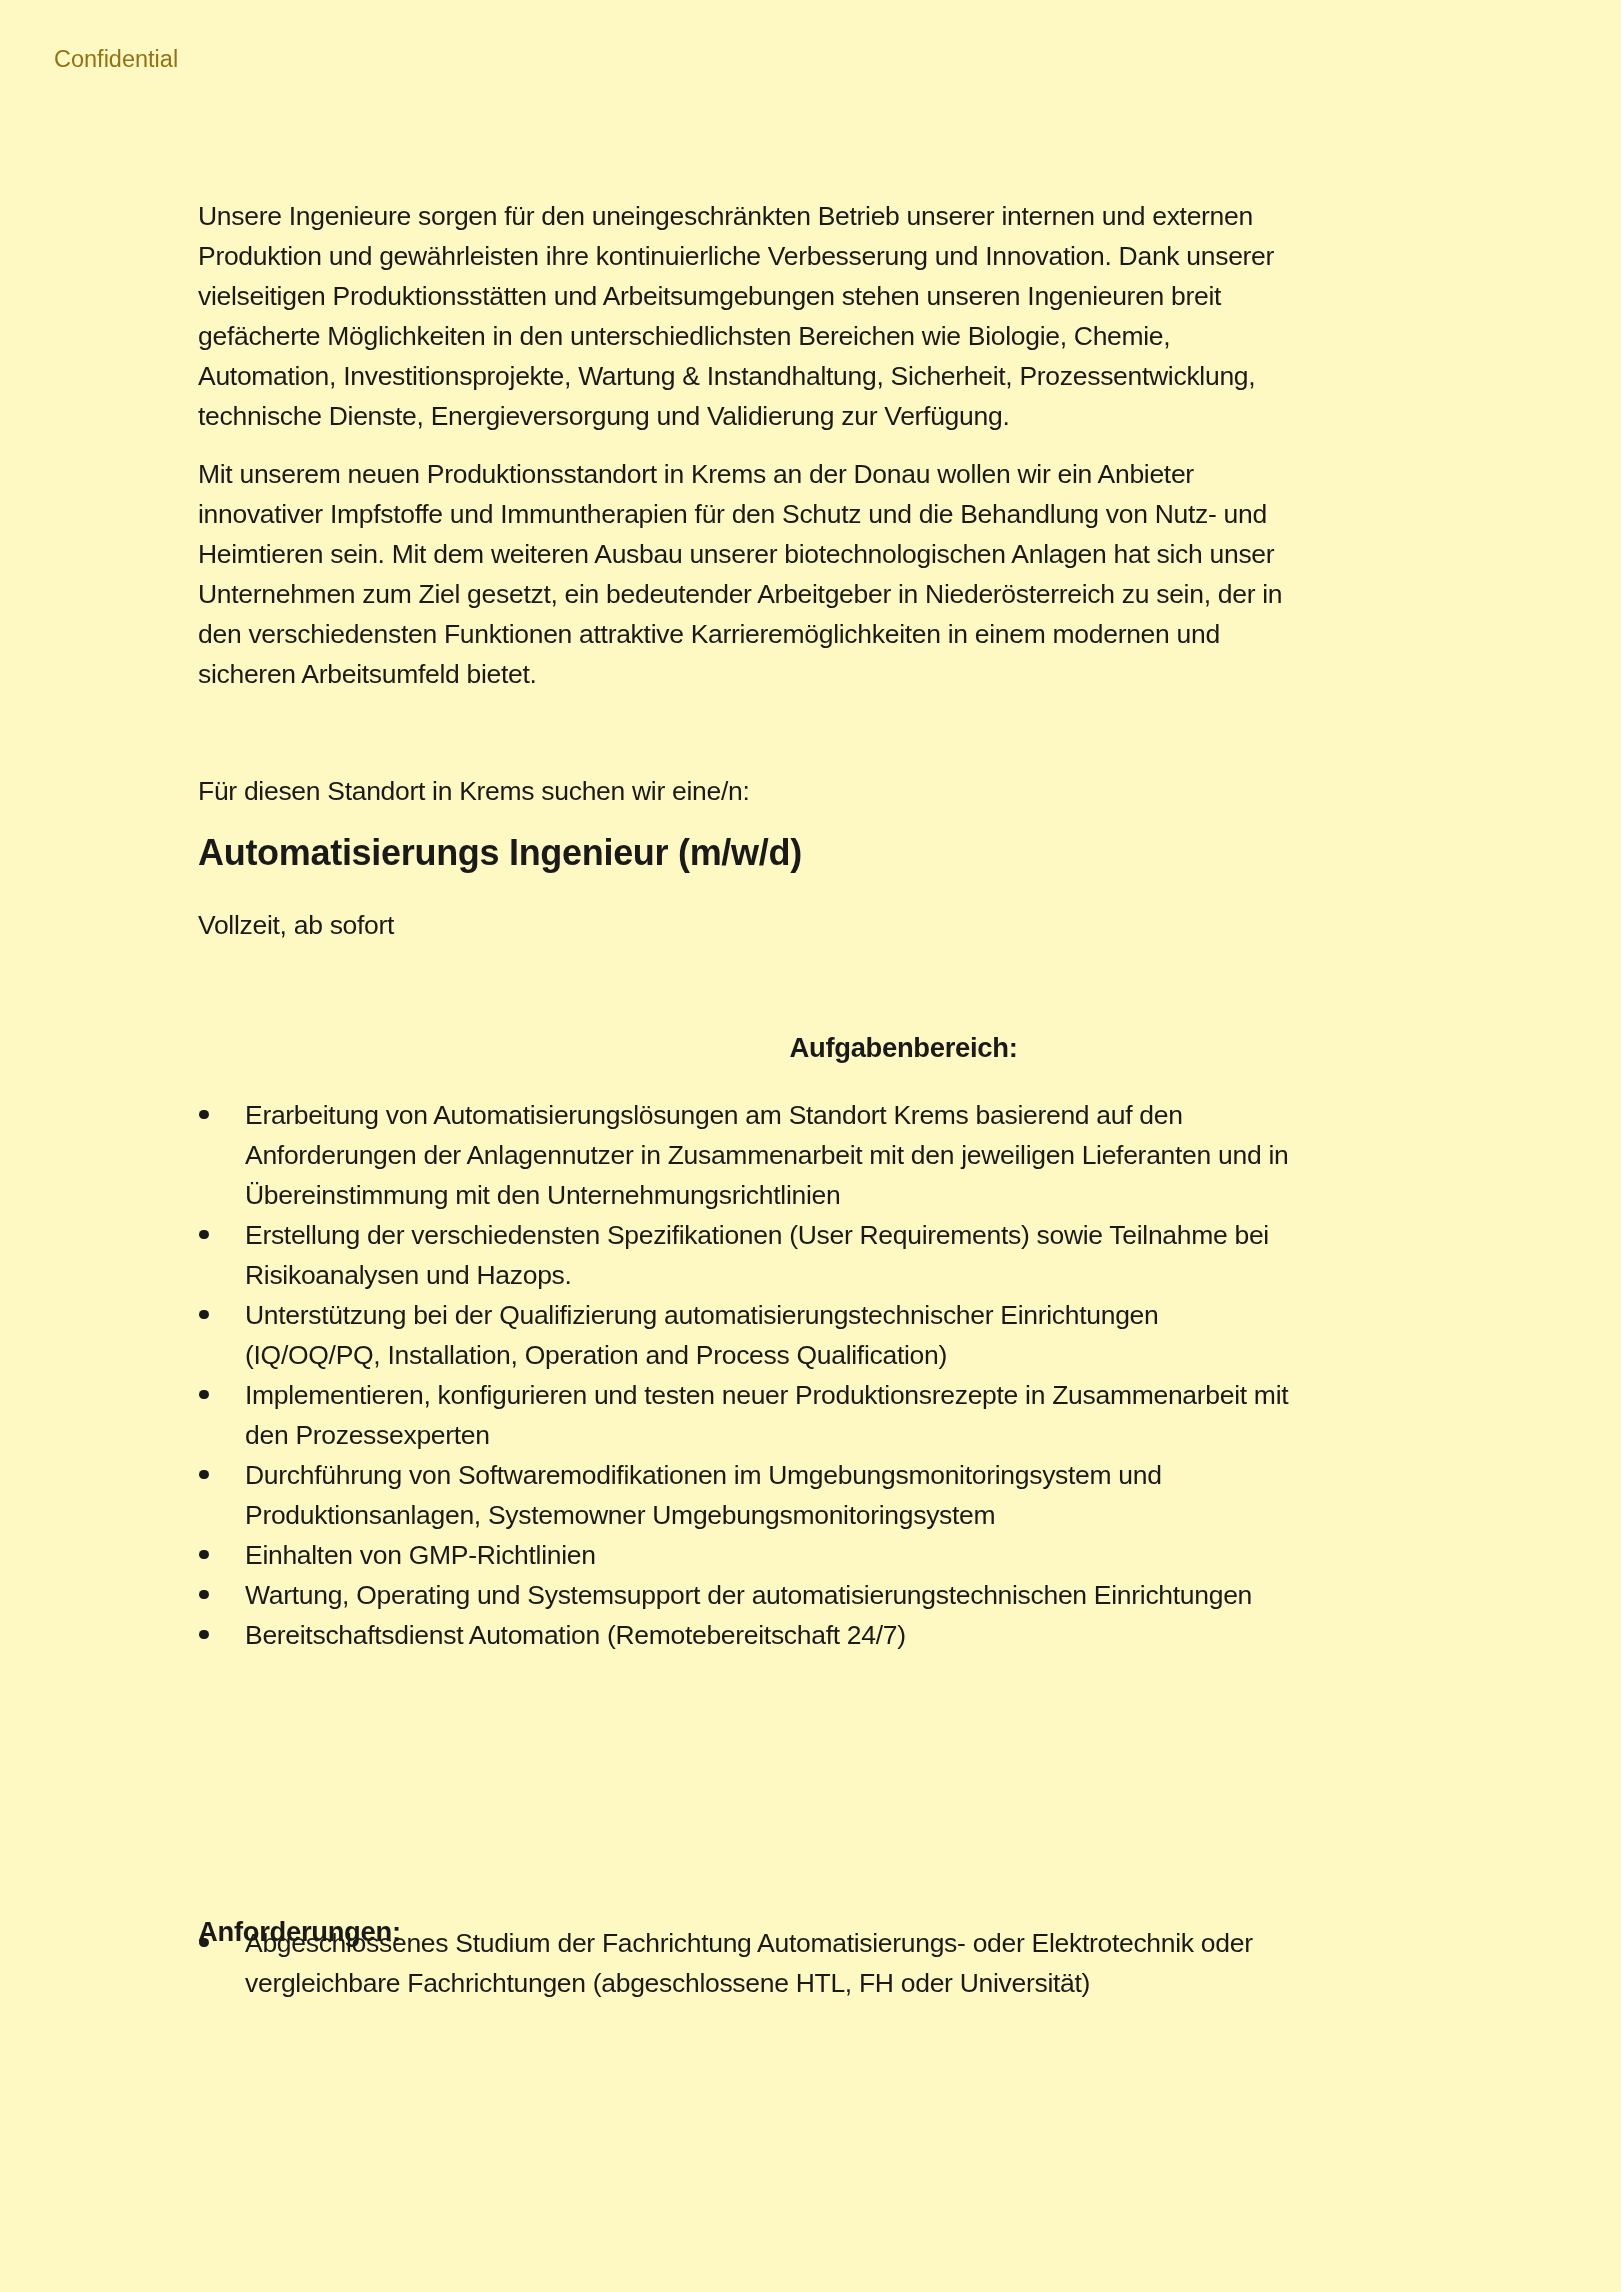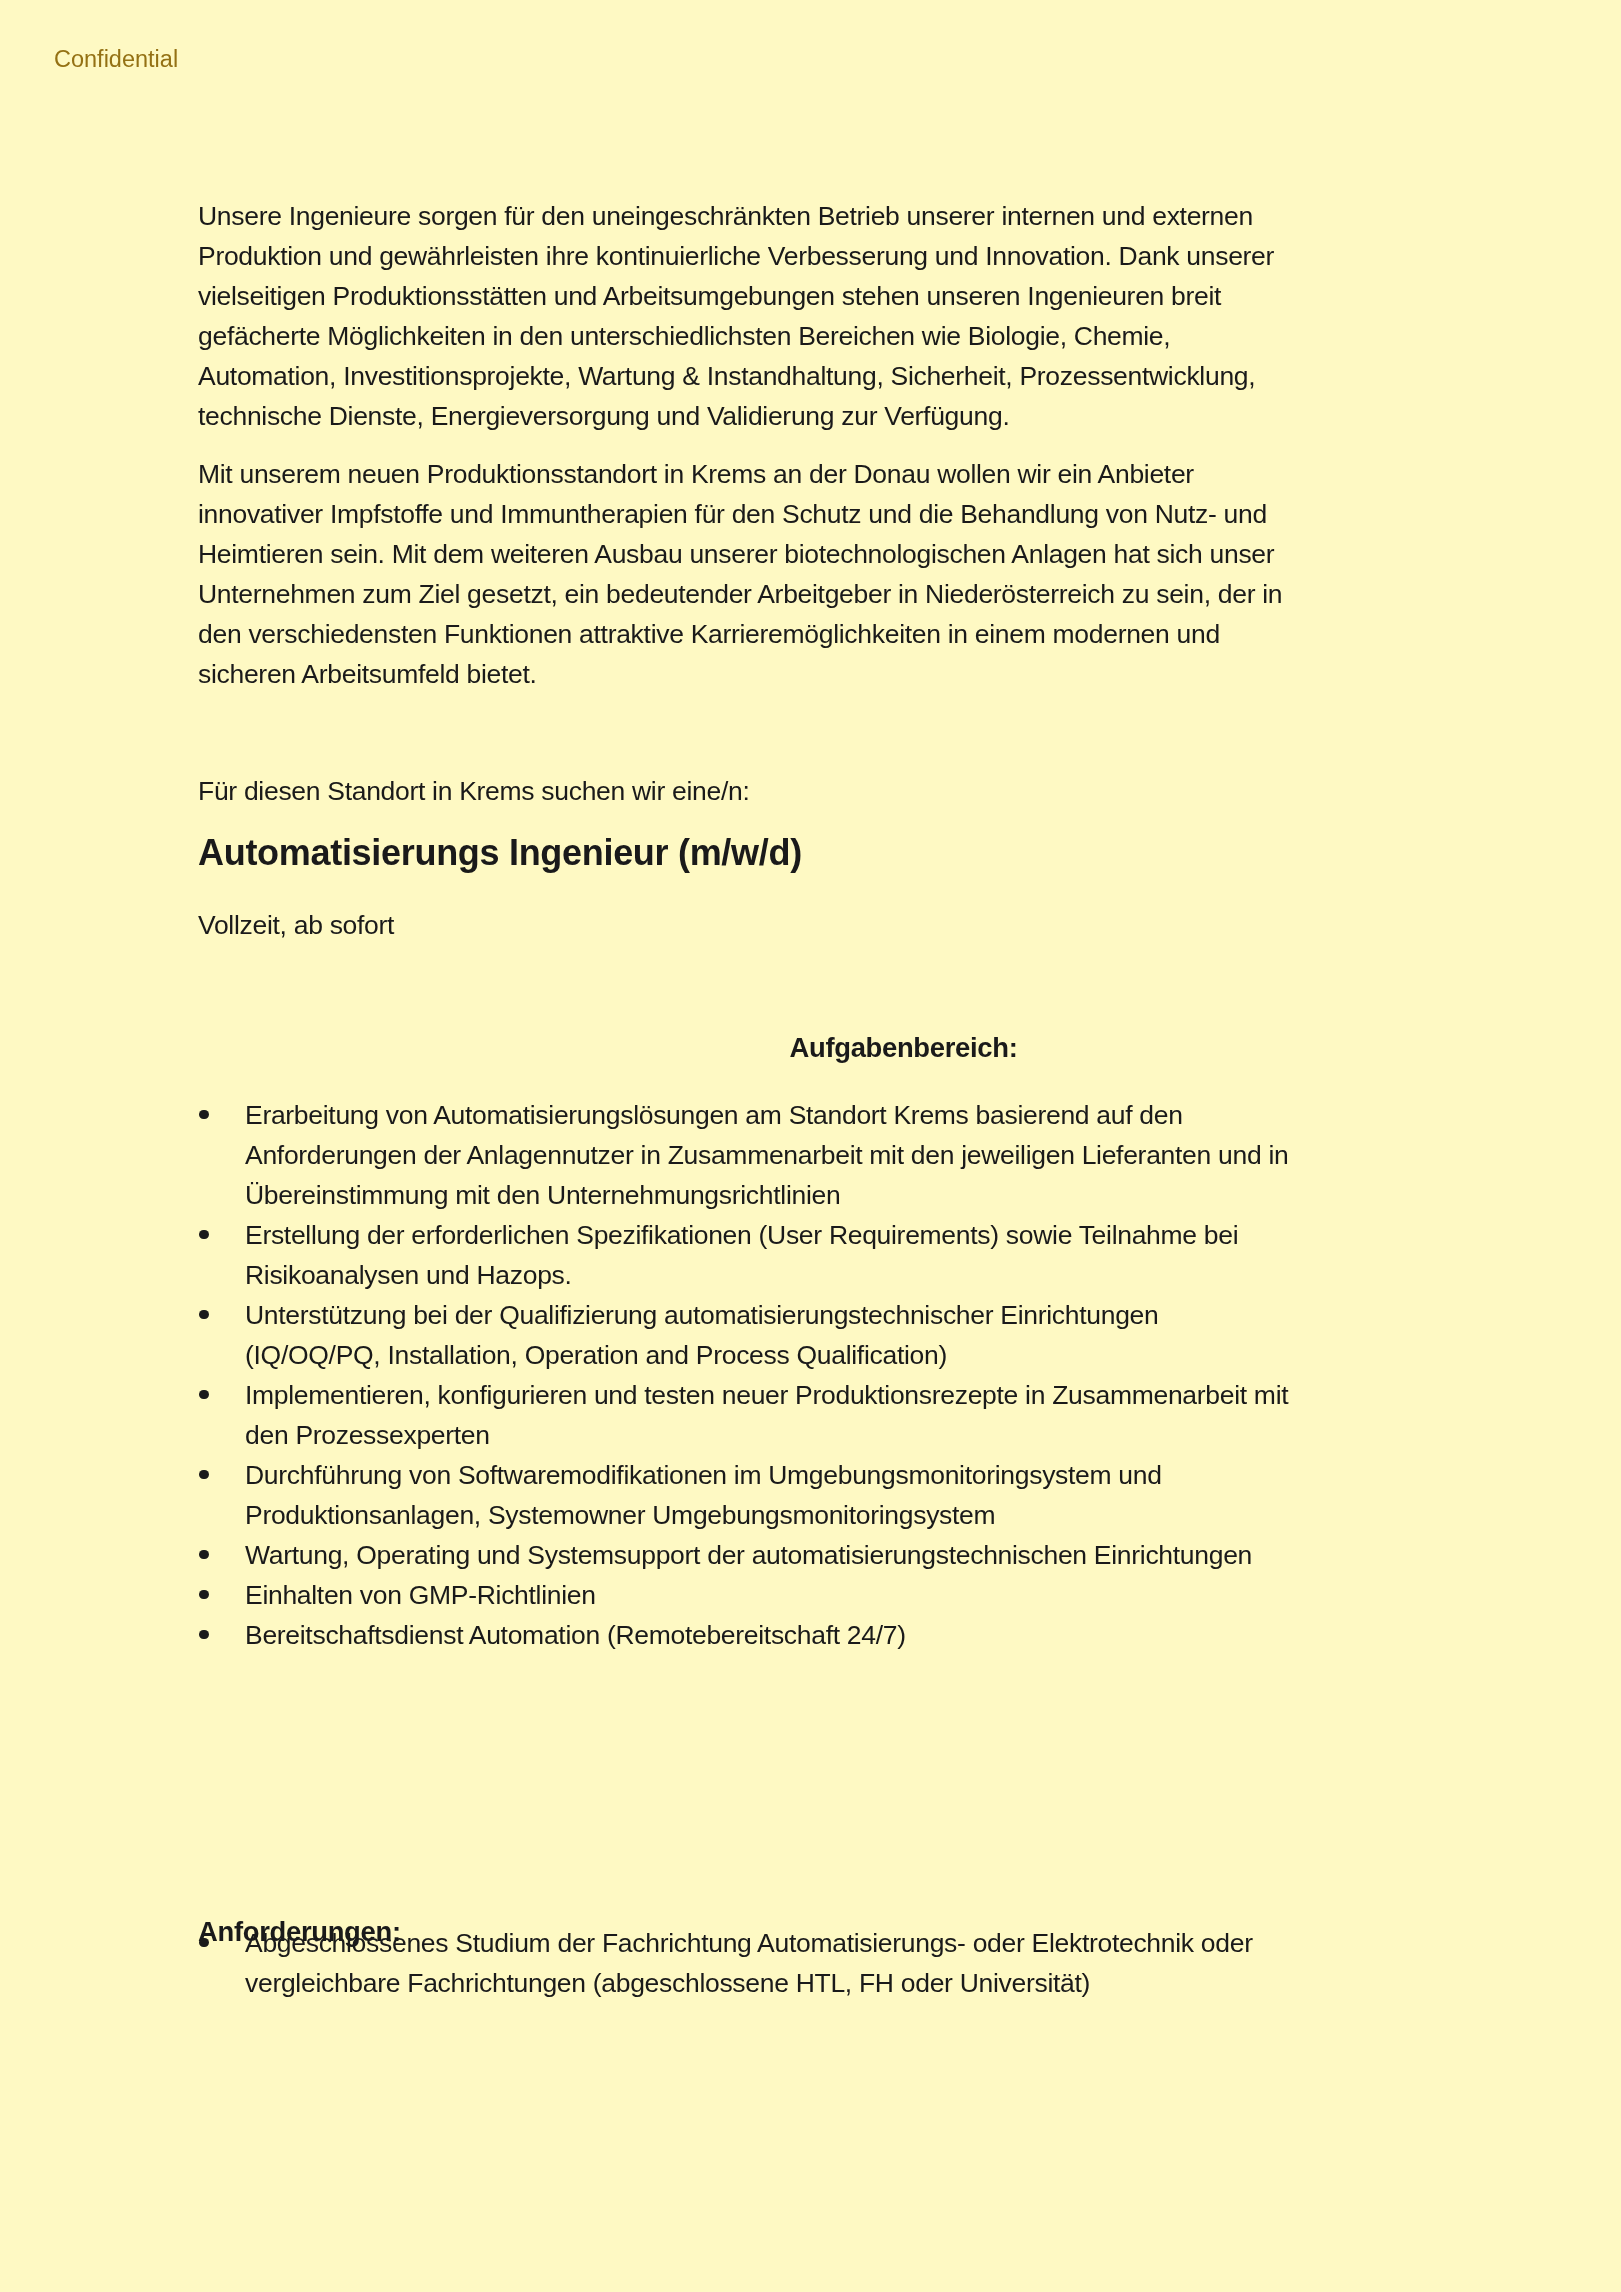--- a/index.html
+++ b/index.html
@@ -92,30 +92,30 @@
   <h1 class="abs job-title" style="top:831px;">Automatisierungs Ingenieur (m/w/d)</h1>
 
   <p class="abs body-text" style="top:905px;">Vollzeit, ab sofort</p>
 
   <h2 class="abs section-heading" style="top:1028px;text-align:center;">Aufgabenbereich:</h2>
 
   <ul class="abs bullets" style="top:1095px;">
     <li>Erarbeitung von Automatisierungslösungen am Standort Krems basierend auf den
 Anforderungen der Anlagennutzer in Zusammenarbeit mit den jeweiligen Lieferanten und in
 Übereinstimmung mit den Unternehmungsrichtlinien</li>
-    <li>Erstellung der erforderlichen Spezifikationen (User Requirements) sowie Teilnahme bei
+    <li>Erstellung der verschiedensten Spezifikationen (User Requirements) sowie Teilnahme bei
 Risikoanalysen und Hazops.</li>
     <li>Unterstützung bei der Qualifizierung automatisierungstechnischer Einrichtungen
 (IQ/OQ/PQ, Installation, Operation and Process Qualification)</li>
     <li>Implementieren, konfigurieren und testen neuer Produktionsrezepte in Zusammenarbeit mit
 den Prozessexperten</li>
     <li>Durchführung von Softwaremodifikationen im Umgebungsmonitoringsystem und
 Produktionsanlagen, Systemowner Umgebungsmonitoringsystem</li>
+    <li>Einhalten von GMP-Richtlinien</li>
     <li>Wartung, Operating und Systemsupport der automatisierungstechnischen Einrichtungen</li>
-    <li>Einhalten von GMP-Richtlinien</li>
     <li>Bereitschaftsdienst Automation (Remotebereitschaft 24/7)</li>
   </ul>
 
   <h2 class="abs section-heading" style="top:1912px;">Anforderungen:</h2>
 
   <ul class="abs bullets" style="top:1923px;">
     <li>Abgeschlossenes Studium der Fachrichtung Automatisierungs- oder Elektrotechnik oder
 vergleichbare Fachrichtungen (abgeschlossene HTL, FH oder Universität)</li>
   </ul>
 

